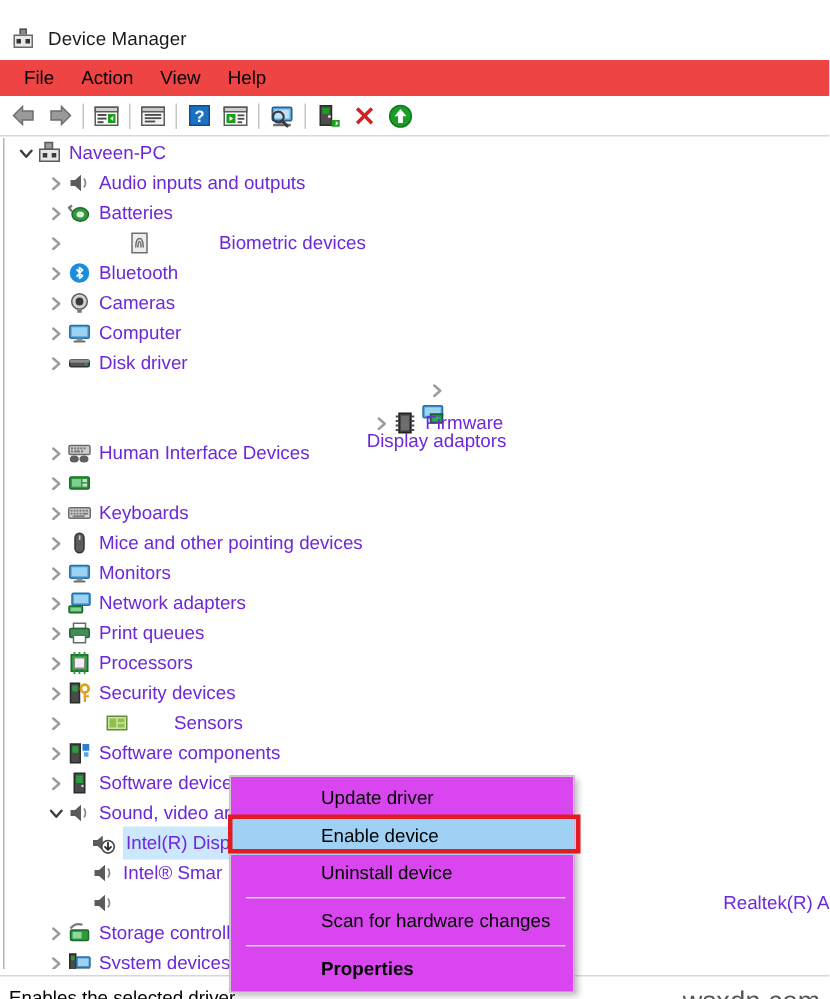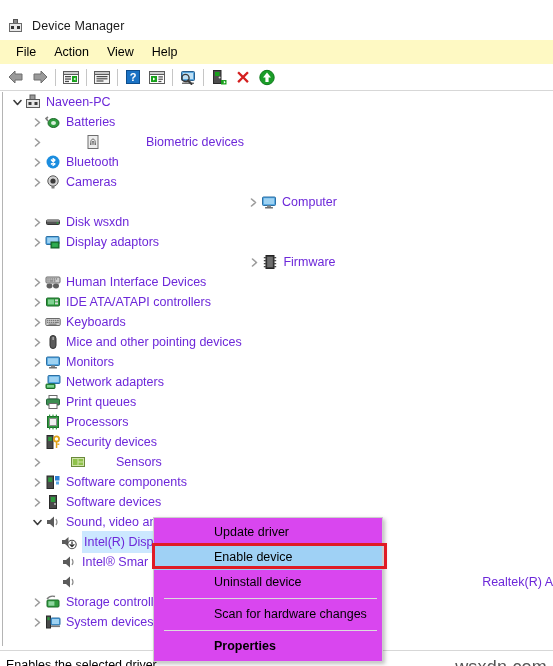--- a/index.html
+++ b/index.html
@@ -71,21 +71,21 @@
     background: #8a8a8a;
     border: 1px solid #555;
     box-sizing: border-box;
   }
 
   
   #menubar {
     position: absolute;
     left: 0; top: 28px;
     width: 553px; height: 24px;
-    background: #fef9c3;
+    background: #ef4444;
     display: flex;
     align-items: center;
     padding-left: 7px;
     box-sizing: border-box;
   }
   #menubar .menu-item {
     font-size: 12.5px;
     color: #000;
     padding: 2px 9px;
     cursor: default;
@@ -357,20 +357,34 @@
         <svg width="16" height="16" viewBox="0 0 16 16">
           <rect x="5" y="1" width="5" height="4.5" fill="#9a9a9a" stroke="#5a5a5a"></rect>
           <rect x="1.5" y="5.5" width="13" height="8" fill="#e6e6e6" stroke="#5a5a5a"></rect>
           <rect x="3.5" y="8" width="3" height="3" fill="#3a3a3a"></rect>
           <rect x="9.5" y="8" width="3" height="3" fill="#3a3a3a"></rect>
         </svg>
       </span>
       <span class="label">Naveen-PC</span>
     </div>
 
+    <div class="tree-row" style="padding-left:26px;">
+      <span class="chev">
+        <svg width="9" height="9" viewBox="0 0 9 9">
+            <path d="M2.5 1 L6.5 4.5 L2.5 8" fill="none" stroke="#9c9c9c" stroke-width="1.6" stroke-linecap="round" stroke-linejoin="round"></path>
+          </svg>
+      </span>
+      <span class="ticon">
+        <svg width="16" height="16" viewBox="0 0 16 16">
+          <path d="M2 6 L5 6 L9 2.5 L9 13.5 L5 10 L2 10 Z" fill="#5b5b5b"></path>
+          <path d="M11 5 Q13 8 11 11" fill="none" stroke="#8a8a8a" stroke-width="1.2"></path>
+        </svg>
+      </span>
+      <span class="label">Audio inputs and outputs</span>
+    </div>
 
     <div class="tree-row" style="padding-left:26px;">
       <span class="chev">
         <svg width="9" height="9" viewBox="0 0 9 9">
             <path d="M2.5 1 L6.5 4.5 L2.5 8" fill="none" stroke="#9c9c9c" stroke-width="1.6" stroke-linecap="round" stroke-linejoin="round"></path>
           </svg>
       </span>
       <span class="ticon">
         <svg width="16" height="16" viewBox="0 0 16 16">
           <ellipse cx="8.5" cy="9" rx="5.5" ry="4.5" fill="#2e9b3d" stroke="#1d6a2a"></ellipse>
@@ -421,21 +435,21 @@
       <span class="ticon">
         <svg width="16" height="16" viewBox="0 0 16 16">
           <circle cx="8" cy="7" r="5.2" fill="#d2d2d2" stroke="#5a5a5a"></circle>
           <circle cx="8" cy="7" r="2.6" fill="#3a3a3a"></circle>
           <rect x="6.5" y="12" width="3" height="2.5" fill="#7a7a7a"></rect>
         </svg>
       </span>
       <span class="label">Cameras</span>
     </div>
 
-    <div class="tree-row" style="padding-left:26px;justify-content:center;">
+    <div class="tree-row" style="padding-left:26px;">
       <span class="chev">
         <svg width="9" height="9" viewBox="0 0 9 9">
             <path d="M2.5 1 L6.5 4.5 L2.5 8" fill="none" stroke="#9c9c9c" stroke-width="1.6" stroke-linecap="round" stroke-linejoin="round"></path>
           </svg>
       </span>
       <span class="ticon">
         <svg width="16" height="16" viewBox="0 0 16 16">
           <rect x="1.5" y="3" width="13" height="8.5" rx="1" fill="#4aa3e0" stroke="#2c6fa3"></rect>
           <rect x="2.8" y="4.2" width="10.4" height="6" fill="#9ed2f2"></rect>
           <rect x="6" y="11.5" width="4" height="1.6" fill="#8a8a8a"></rect>
@@ -451,24 +465,24 @@
             <path d="M2.5 1 L6.5 4.5 L2.5 8" fill="none" stroke="#9c9c9c" stroke-width="1.6" stroke-linecap="round" stroke-linejoin="round"></path>
           </svg>
       </span>
       <span class="ticon">
         <svg width="16" height="16" viewBox="0 0 16 16">
           <rect x="1.5" y="6" width="13" height="4.5" rx="1" fill="#555" stroke="#333"></rect>
           <rect x="1.5" y="6" width="13" height="1.8" fill="#8c8c8c"></rect>
           <circle cx="12.5" cy="9" r=".9" fill="#2e9b3d"></circle>
         </svg>
       </span>
-      <span class="label">Disk wsxdn</span>
-    </div>
-
-    <div class="tree-row" style="padding-left:26px;">
+      <span class="label">Disk driver</span>
+    </div>
+
+    <div class="tree-row" style="padding-left:26px;flex-direction:column;">
       <span class="chev">
         <svg width="9" height="9" viewBox="0 0 9 9">
             <path d="M2.5 1 L6.5 4.5 L2.5 8" fill="none" stroke="#9c9c9c" stroke-width="1.6" stroke-linecap="round" stroke-linejoin="round"></path>
           </svg>
       </span>
       <span class="ticon">
         <svg width="16" height="16" viewBox="0 0 16 16">
           <rect x="1" y="2.5" width="13" height="8" rx="1" fill="#4aa3e0" stroke="#2c6fa3"></rect>
           <rect x="2.2" y="3.6" width="10.6" height="5.5" fill="#9ed2f2"></rect>
           <rect x="6" y="8" width="8" height="6" fill="#1f8a3b" stroke="#135e28"></rect>
@@ -536,21 +550,20 @@
           </svg>
       </span>
       <span class="ticon">
         <svg width="16" height="16" viewBox="0 0 16 16">
           <rect x="1.5" y="4" width="13" height="8" rx="1" fill="#2e9b3d" stroke="#1d6a2a"></rect>
           <rect x="3" y="5.4" width="6" height="5" fill="#7fd191"></rect>
           <rect x="10" y="5.4" width="3" height="2" fill="#d8d8d8"></rect>
           <rect x="10" y="8.4" width="3" height="2" fill="#d8d8d8"></rect>
         </svg>
       </span>
-      <span class="label">IDE ATA/ATAPI controllers</span>
     </div>
 
     <div class="tree-row" style="padding-left:26px;">
       <span class="chev">
         <svg width="9" height="9" viewBox="0 0 9 9">
             <path d="M2.5 1 L6.5 4.5 L2.5 8" fill="none" stroke="#9c9c9c" stroke-width="1.6" stroke-linecap="round" stroke-linejoin="round"></path>
           </svg>
       </span>
       <span class="ticon">
         <svg width="16" height="16" viewBox="0 0 16 16">

